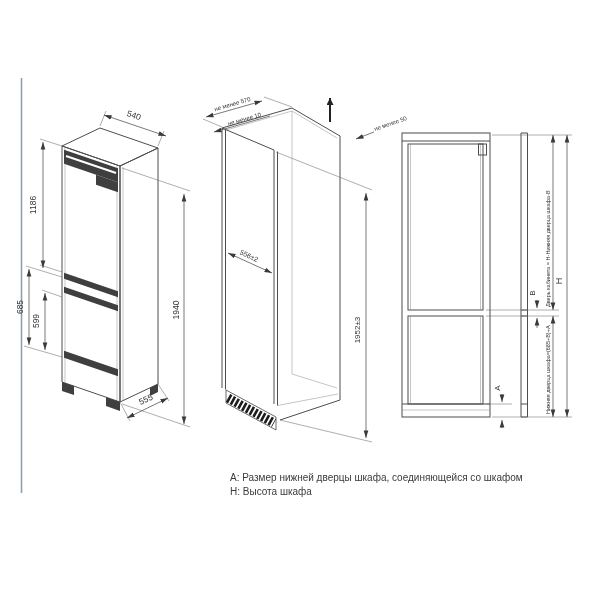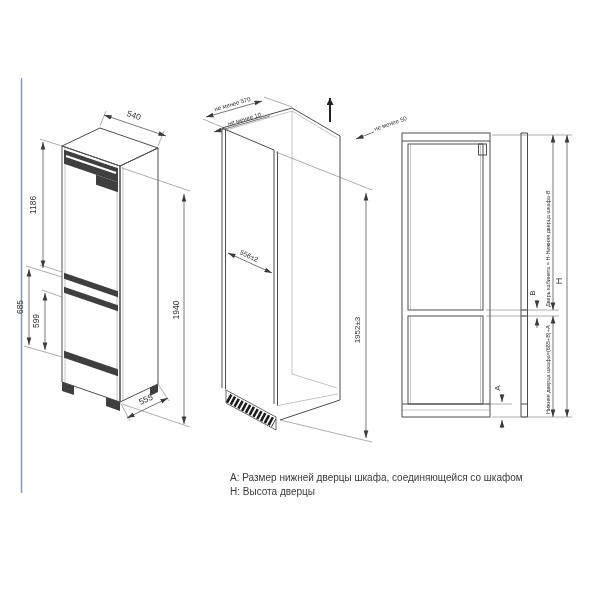--- a/index.html
+++ b/index.html
@@ -203,15 +203,15 @@
 
     <g>
       <line class="dimline" x1="567" y1="135" x2="567" y2="417" marker-start="url(#arr)" marker-end="url(#arr)"></line>
       <text class="dim-text" font-size="9" text-anchor="middle" x="562" y="281" transform="rotate(-90 562 281)">Н</text>
     </g>
   </g>
 </svg>
 
   <div class="legend">
     <div>А: Размер нижней дверцы шкафа, соединяющейся со шкафом</div>
-    <div>Н: Высота дверцы</div>
+    <div>Н: Высота шкафа</div>
   </div>
 </div>
 
 </body></html>

